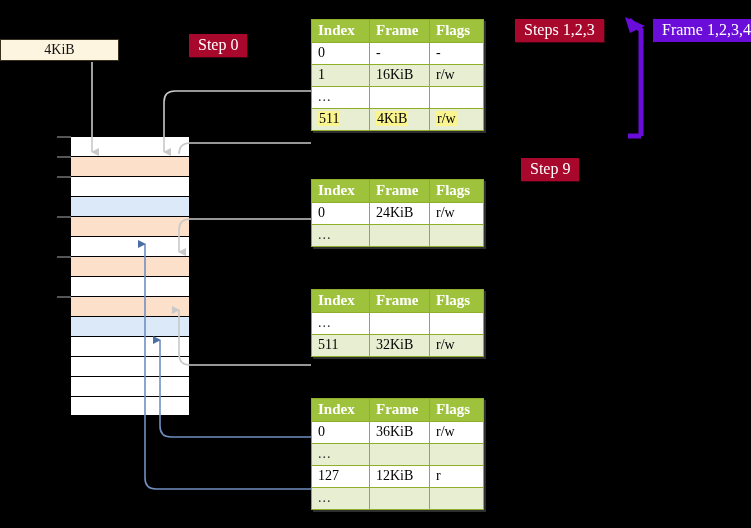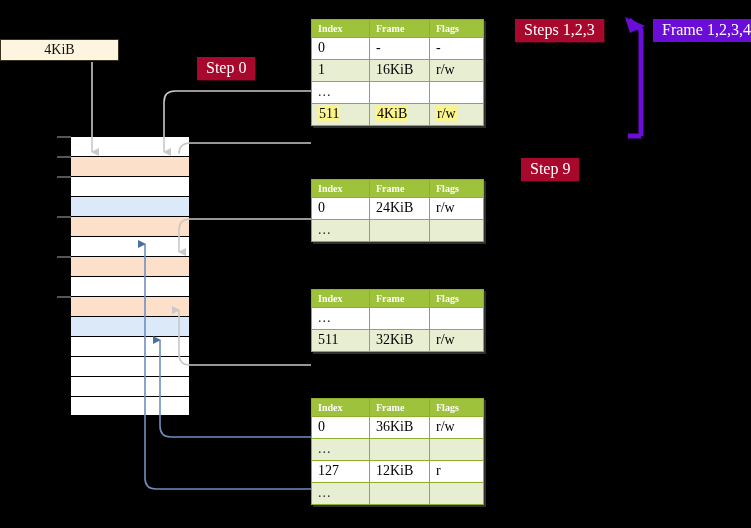--- a/index.html
+++ b/index.html
@@ -28,21 +28,21 @@
   .mrow.peach{background:#fce0ca;}
   .mrow.blue{background:#dce9f8;}
   .tick{position:absolute;height:1.5px;background:#555;width:14px;left:-14px;}
 
   
   .ptable{position:absolute;border-collapse:collapse;background:#ffffff;
           font-size:14px;color:#000;box-shadow:2px 2px 0 rgba(255,255,255,.18);}
   .ptable td,.ptable th{border:1px solid #8fae2a;padding:2px 6px 3px 6px;
           text-align:left;vertical-align:middle;height:18px;box-sizing:border-box;}
   .ptable th{background:#9fc23d;color:#ffffff;font-weight:bold;
-             border:1px solid #8fae2a;font-size:10px;}
+             border:1px solid #8fae2a;font-size:15px;}
   .ptable td.c-index{width:58px;}
   .ptable td.c-frame{width:60px;}
   .ptable td.c-flags{width:54px;}
   .ptable th.c-index{width:58px;}
   .ptable th.c-frame{width:60px;}
   .ptable th.c-flags{width:54px;}
   .ptable tr.alt td{background:#e8eed2;}
   .ptable tr.white td{background:#ffffff;}
   .hl{background:#fbf58f;padding:0 1px;}
   .dots{letter-spacing:1px;color:#333;}
@@ -50,21 +50,21 @@
   
   #wires{position:absolute;left:0;top:0;width:751px;height:528px;pointer-events:none;}
 </style>
 </head>
 <body>
 
 <div id="kib-box" class="abs">
   <span>4KiB</span>
 </div>
 
-<div class="badge badge-red" style="left:189px;top:57px;margin-left:8px;">
+<div class="badge badge-red" style="left:189px;top:34px;">
   <span>Step 0</span>
 </div>
 
 <div class="badge badge-red" style="left:515px;top:19px;">
   <span>Steps 1,2,3</span>
 </div>
 
 <div class="badge badge-purple" style="left:653px;top:19px;">
   <span>Frame 1,2,3,4</span>
 </div>

